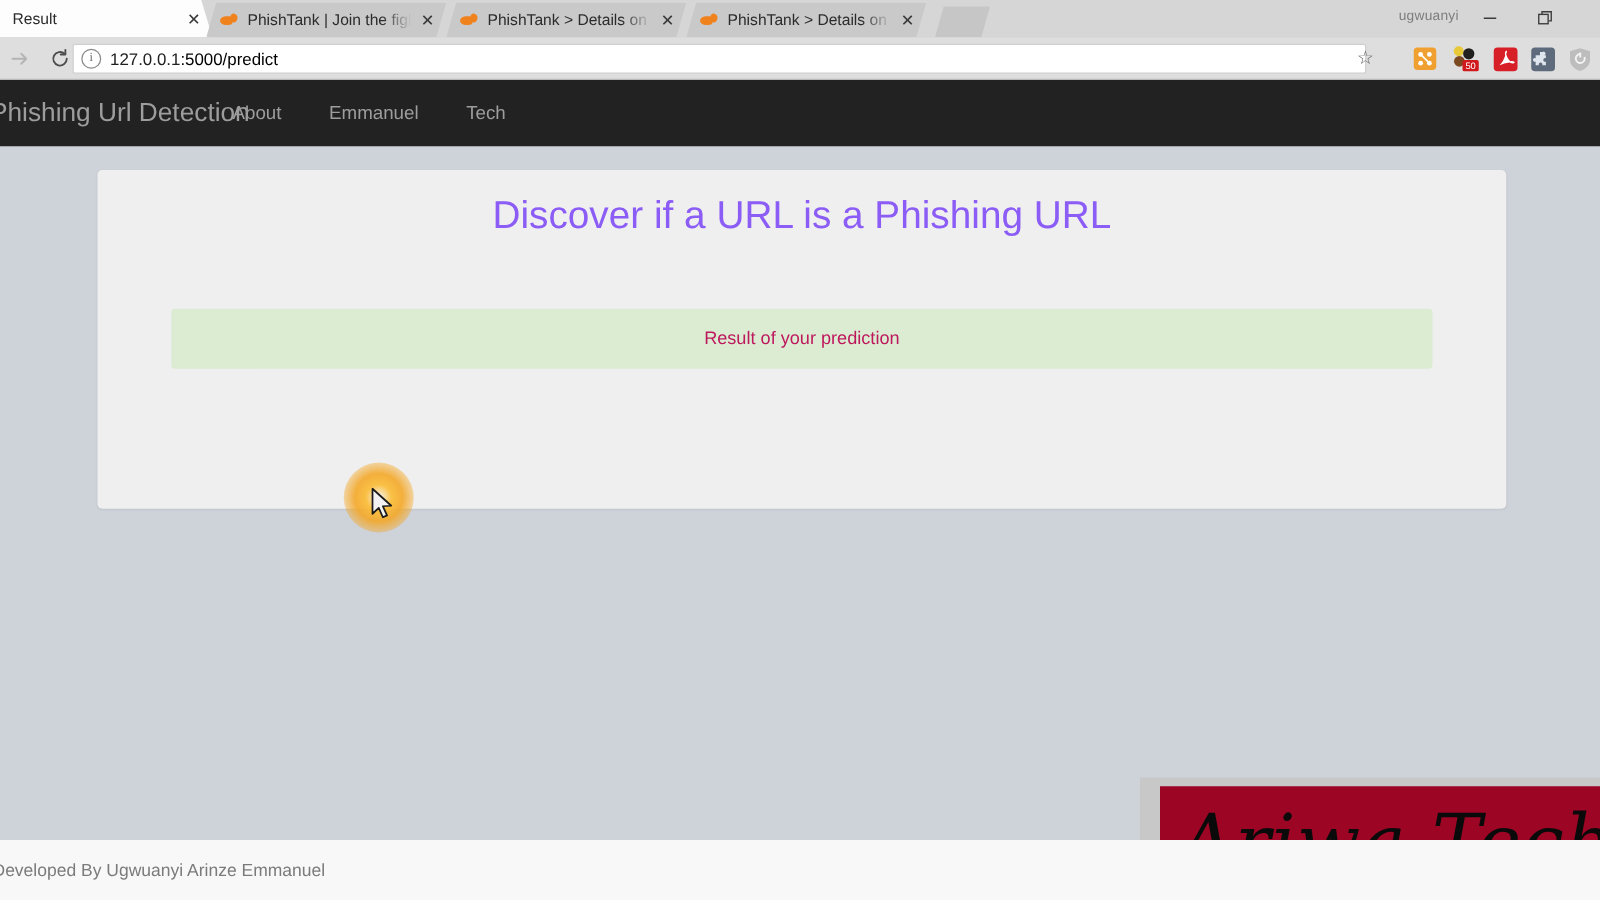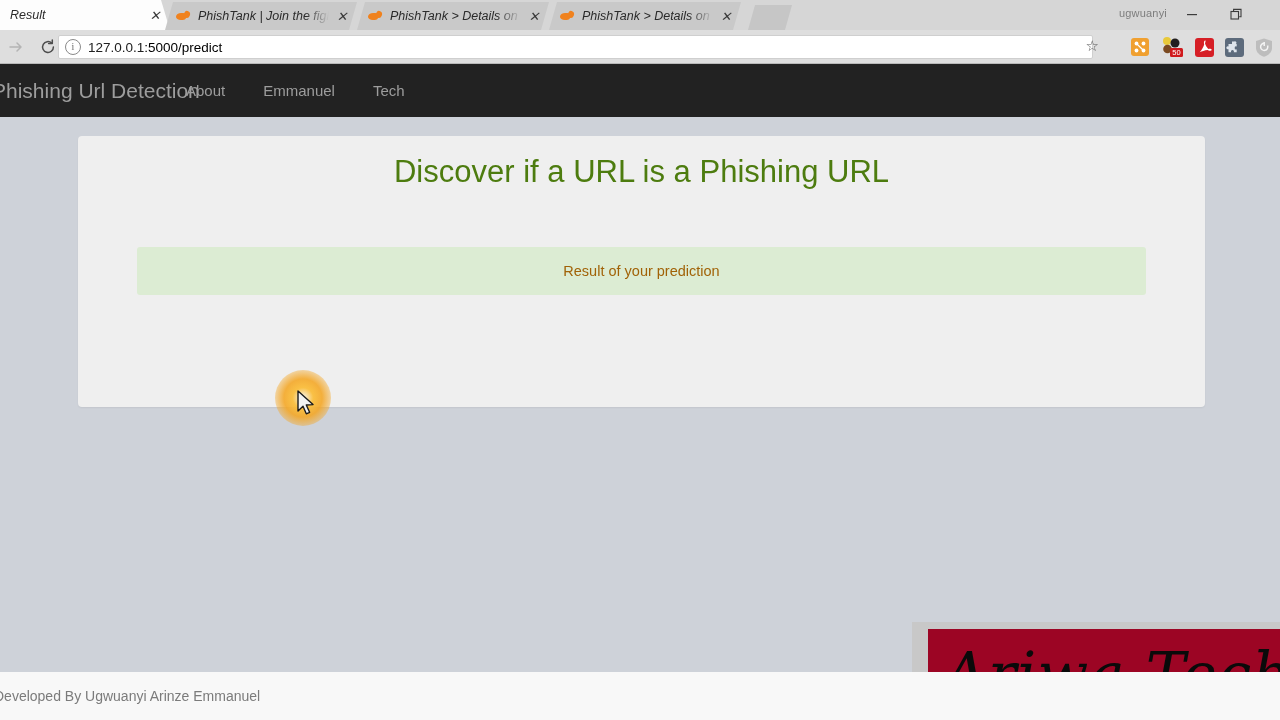--- a/index.html
+++ b/index.html
@@ -38,21 +38,20 @@
     top: 2px;
     height: 28px;
     box-sizing: border-box;
     display: flex;
     align-items: center;
     padding: 0 6px 0 10px;
     font-size: 12.5px;
     color: #2b2b2b;
     overflow: hidden;
     white-space: nowrap;
-    font-style: italic;
   }
   .tab.inactive {
     background: #c9c9c9;
     clip-path: polygon(8px 0, 100% 0, calc(100% - 8px) 100%, 0 100%);
   }
   .tab.active {
     background: #fdfdfd;
     top: 0;
     height: 30px;
     clip-path: polygon(0 0, calc(100% - 9px) 0, 100% 100%, 0 100%);
@@ -246,37 +245,37 @@
     border-radius: 4px;
     box-shadow: 0 1px 2px rgba(0,0,0,.06);
   }
   .page-heading {
     position: absolute;
     top: 18px; left: 0;
     width: 100%;
     text-align: center;
     font-size: 31px;
     font-weight: normal;
-    color: #4d7c0f;
+    color: #8b5cf6;
     margin: 0;
   }
   .alert-success {
     position: absolute;
     left: 59px; top: 111px;
     width: 1009px;
     height: 48px;
     background: #dcecd3;
     border-radius: 3px;
     display: flex;
     align-items: center;
     justify-content: center;
   }
   .alert-text {
     font-size: 14.5px;
-    color: #a16207;
+    color: #be185d;
   }
   .result-text {
     position: absolute;
     top: 180px; left: 0;
     width: 100%;
     text-align: center;
     font-size: 29px;
     color: #e52213;
   }
 

